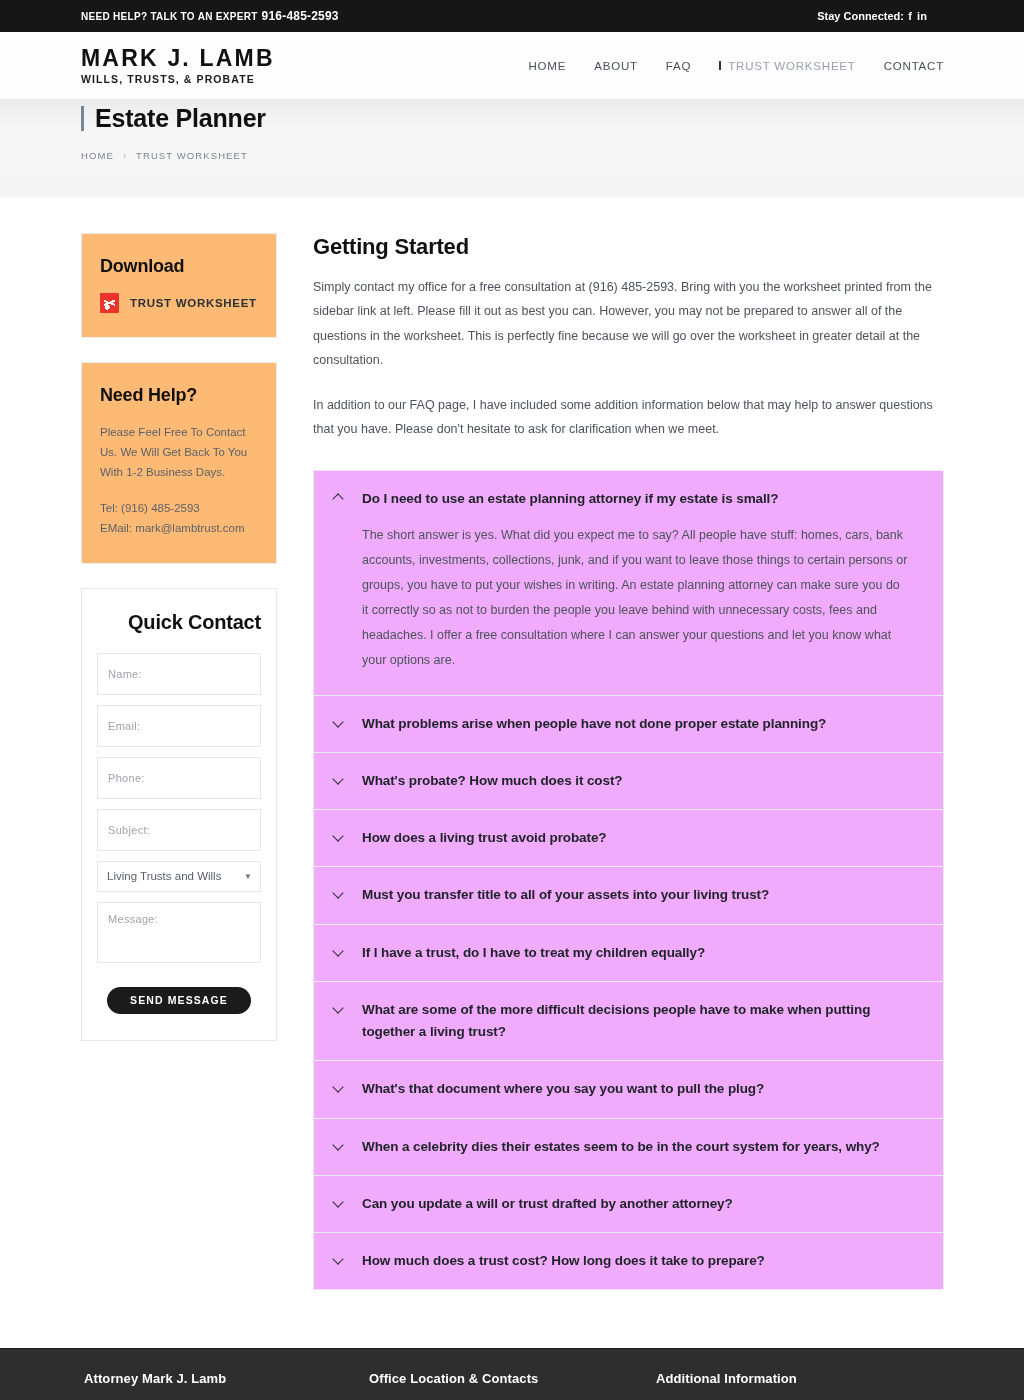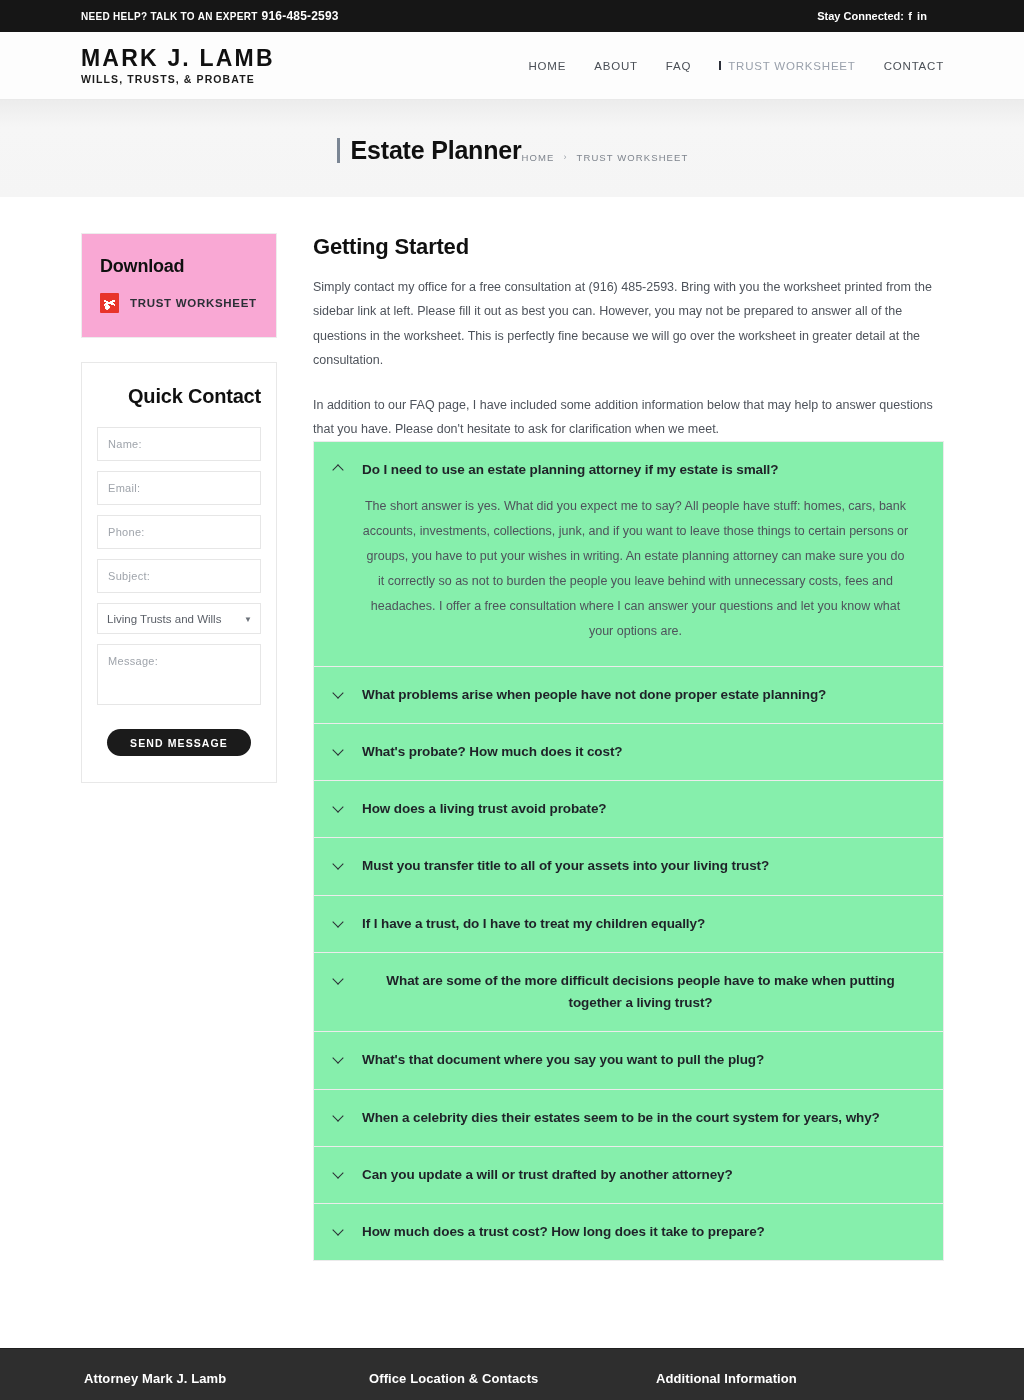--- a/index.html
+++ b/index.html
@@ -103,22 +103,21 @@
     height: 9px;
     background: #2c3039;
   }
 
   
   .hero {
     height: 97px;
     background: linear-gradient(180deg, #ececec 0%, #f6f6f6 28%, #f5f5f5 100%);
     padding: 0 80px 0 81px;
     display: flex;
-    flex-direction: row;
-    justify-content: center;
+    flex-direction: column;
   }
   .hero-title {
     display: flex;
     align-items: center;
     gap: 11px;
     margin-top: 4px;
   }
   .hero-accent {
     width: 3px;
     height: 25px;
@@ -148,21 +147,21 @@
     display: flex;
     padding: 36px 80px 0 81px;
     gap: 36px;
     align-items: flex-start;
   }
 
   
   .sidebar { width: 196px; flex: 0 0 196px; }
 
   .card {
-    background: #f9a8d4;
+    background: #fdba74;
     border: 1px solid #ededed;
     padding: 22px 18px 24px 18px;
     margin-bottom: 24px;
   }
   .card.white {
     background: #ffffff;
     border: 1px solid #e8e8e8;
     padding: 22px 15px 26px 15px;
   }
   .card h3 {
@@ -208,27 +207,27 @@
 
   .help-text {
     font-size: 11.5px;
     line-height: 1.75;
     color: #5c6169;
   }
   .help-contact { margin-top: 17px; font-size: 11.5px; line-height: 1.72; color: #5c6169; }
 
   .field {
     width: 100%;
-    height: 18px;
+    height: 42px;
     border: 1px solid #e6e6e6;
     background: #ffffff;
     font-family: "Liberation Sans", sans-serif;
     font-size: 11px;
     color: #4d525a;
-    padding: 16px 10px;
+    padding: 0 10px;
     margin-bottom: 10px;
     outline: none;
     letter-spacing: 0.2px;
   }
   .field::placeholder { color: #9fa4ab; letter-spacing: 0.3px; }
   .select-wrap { position: relative; margin-bottom: 10px; }
   .select-wrap select {
     width: 100%;
     height: 31px;
     border: 1px solid #e6e6e6;
@@ -282,23 +281,23 @@
     margin-bottom: 15px;
   }
   .main p {
     font-size: 12.5px;
     line-height: 1.95;
     color: #4e535b;
   }
   .main p + p { margin-top: 20px; }
 
   .accordion {
+    margin-top: 29px;
     border: 1px solid #ebebeb;
-    background: #86efac;
-    text-align: center;
+    background: #f0abfc;
   }
   .acc-item { border-bottom: 1px solid #ececec; }
   .acc-item:last-child { border-bottom: none; }
   .acc-head {
     display: flex;
     align-items: flex-start;
     gap: 18px;
     padding: 17px 24px 17px 19px;
     cursor: pointer;
   }
@@ -411,20 +410,28 @@
   <div class="sidebar">
 
     <div class="card">
       <h3>Download</h3>
       <div class="dl-link">
         <span class="pdf-icon"></span>
         <span class="dl-label">TRUST WORKSHEET</span>
       </div>
     </div>
 
+    <div class="card">
+      <h3>Need Help?</h3>
+      <div class="help-text">Please Feel Free To Contact Us. We Will Get Back To You With 1-2 Business Days.</div>
+      <div class="help-contact">
+        <div>Tel: (916) 485-2593</div>
+        <div>EMail: mark@lambtrust.com</div>
+      </div>
+    </div>
 
     <div class="card white">
       <h3 class="center">Quick Contact</h3>
 
       <input class="field" type="text" placeholder="Name:" style="">
       <input class="field" type="text" placeholder="Email:" style="">
       <input class="field" type="text" placeholder="Phone:" style="">
       <input class="field" type="text" placeholder="Subject:" style="">
 
       <div class="select-wrap">

